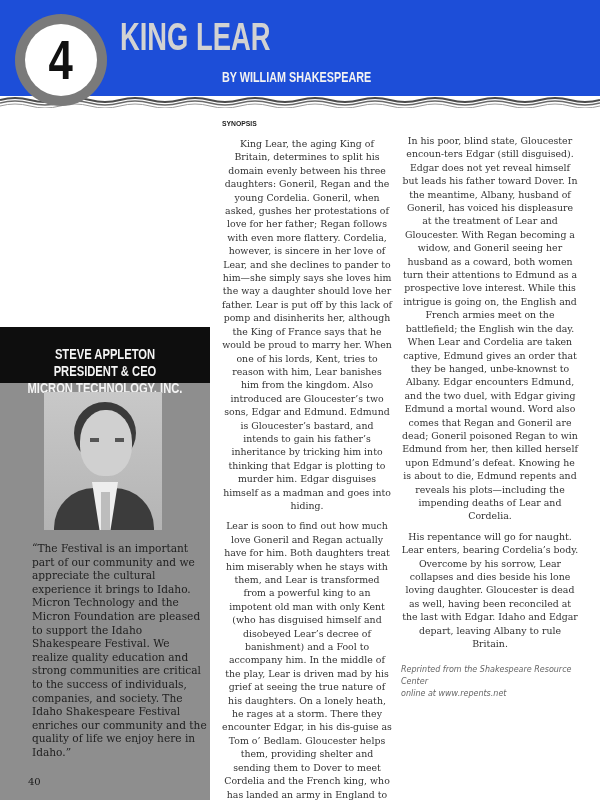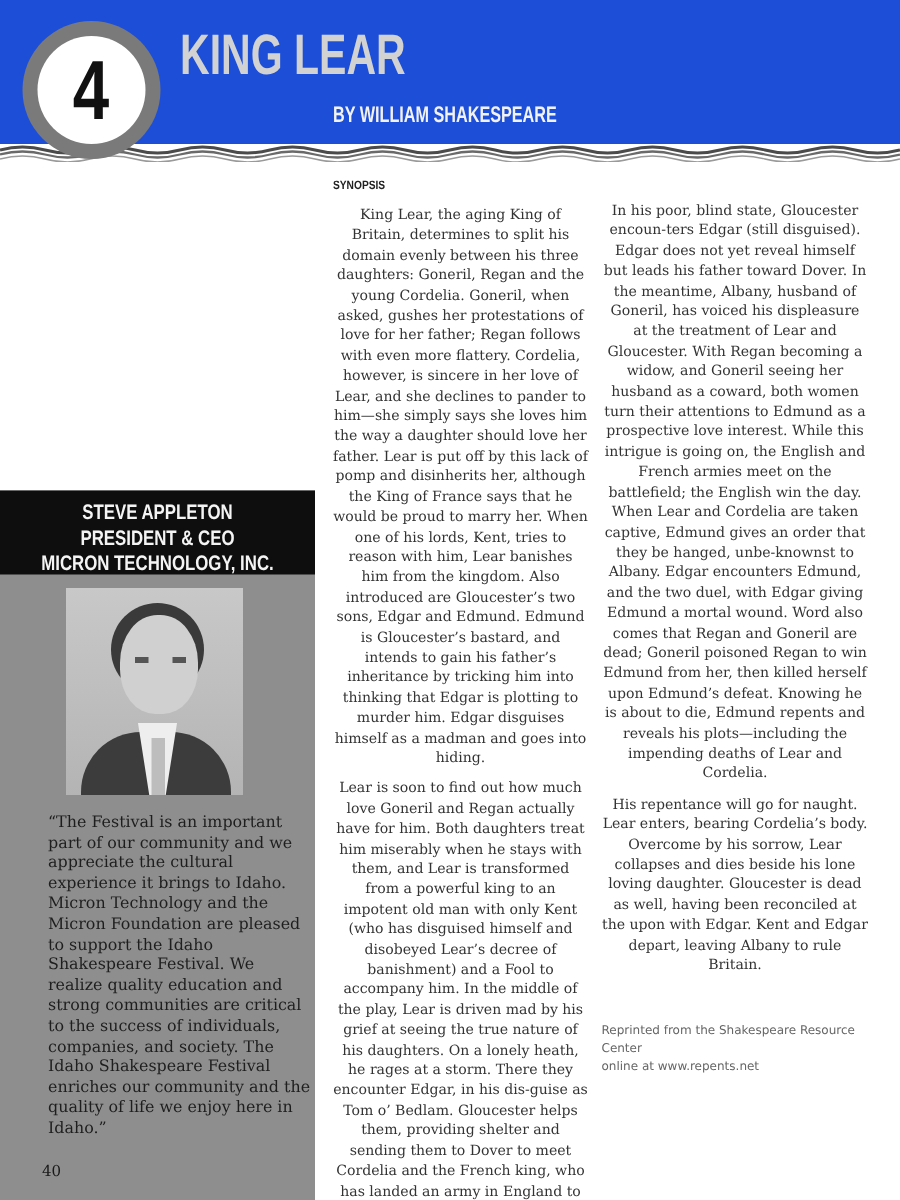--- a/index.html
+++ b/index.html
@@ -40,21 +40,21 @@
     position: absolute; left: 222px; top: 68px;
     font-family: "Liberation Sans", "DejaVu Sans", sans-serif;
     font-weight: bold; font-size: 15px; color: #f2f2f2;
     transform: scaleX(0.72); transform-origin: left center; white-space: nowrap;
   }
   .sidebar {
     position: absolute; left: 0; top: 327px; width: 210px; height: 473px;
     background: #8e8e8e;
   }
   .sidebar-head {
-    background: #0e0e0e; height: 56px; padding-top: 6px; box-sizing: border-box;
+    background: #0e0e0e; height: 56px; padding-top: 19px; box-sizing: border-box;
     text-align: center;
   }
   .sidebar-head div {
     font-family: "Liberation Sans", "DejaVu Sans", sans-serif;
     font-weight: bold; color: #f4f4f4; font-size: 14px; line-height: 17px;
     transform: scaleX(0.8); white-space: nowrap;
   }
   .photo {
     position: absolute; left: 44px; top: 65px; width: 118px; height: 138px;
     background: linear-gradient(180deg, #c8c8c8 0%, #b4b4b4 100%);
@@ -79,23 +79,23 @@
     font-weight: bold; font-size: 8px; color: #222;
     transform: scaleX(0.85); transform-origin: left center;
   }
   .col {
     position: absolute; font-size: 9.4px; line-height: 13.4px; color: #333;
   }
   .col p { margin: 0 0 7px 0; text-align: center; }
   .col-left { left: 222px; top: 137px; width: 170px; }
   .col-right { left: 401px; top: 134px; width: 178px; }
   .credit {
-    font-size: 8px; line-height: 12px; color: #666;
+    font-style: italic; font-size: 8px; line-height: 12px; color: #666;
     font-family: "DejaVu Sans", "Liberation Sans", sans-serif;
-    margin-top: 31px;
+    margin-top: 14px;
   }
 </style>
 </head>
 <body>
 
 <div class="header">
   <svg class="wave" viewBox="0 0 600 12" preserveAspectRatio="none">
     <rect x="0" y="0" width="600" height="12" fill="#ffffff"></rect>
     <path d="M0 4 Q 15 0 30 4 T 60 4 T 90 4 T 120 4 T 150 4 T 180 4 T 210 4 T 240 4 T 270 4 T 300 4 T 330 4 T 360 4 T 390 4 T 420 4 T 450 4 T 480 4 T 510 4 T 540 4 T 570 4 T 600 4" stroke="#4b4b4b" stroke-width="2" fill="none"></path>
     <path d="M0 7 Q 15 3 30 7 T 60 7 T 90 7 T 120 7 T 150 7 T 180 7 T 210 7 T 240 7 T 270 7 T 300 7 T 330 7 T 360 7 T 390 7 T 420 7 T 450 7 T 480 7 T 510 7 T 540 7 T 570 7 T 600 7" stroke="#6a6a6a" stroke-width="1.5" fill="none"></path>
@@ -113,21 +113,21 @@
 
 <div class="synopsis-label">SYNOPSIS</div>
 
 <div class="col col-left">
   <p>King Lear, the aging King of Britain, determines to split his domain evenly between his three daughters: Goneril, Regan and the young Cordelia. Goneril, when asked, gushes her protestations of love for her father; Regan follows with even more flattery. Cordelia, however, is sincere in her love of Lear, and she declines to pander to him—she simply says she loves him the way a daughter should love her father. Lear is put off by this lack of pomp and disinherits her, although the King of France says that he would be proud to marry her. When one of his lords, Kent, tries to reason with him, Lear banishes him from the kingdom. Also introduced are Gloucester’s two sons, Edgar and Edmund. Edmund is Gloucester’s bastard, and intends to gain his father’s inheritance by tricking him into thinking that Edgar is plotting to murder him. Edgar disguises himself as a madman and goes into hiding.</p>
   <p>Lear is soon to find out how much love Goneril and Regan actually have for him. Both daughters treat him miserably when he stays with them, and Lear is transformed from a powerful king to an impotent old man with only Kent (who has disguised himself and disobeyed Lear’s decree of banishment) and a Fool to accompany him. In the middle of the play, Lear is driven mad by his grief at seeing the true nature of his daughters. On a lonely heath, he rages at a storm. There they encounter Edgar, in his dis-guise as Tom o’ Bedlam. Gloucester helps them, providing shelter and sending them to Dover to meet Cordelia and the French king, who has landed an army in England to come to Lear’s aid. For his succor to Lear, Gloucester is betrayed by Edmund and has his eyes put out by Cornwall. A servant, however, comes to Gloucester’s aid and manages to deliver a fatal wound to Cornwall before being slain by Regan.</p>
 </div>
 
 <div class="col col-right">
   <p>In his poor, blind state, Gloucester encoun-ters Edgar (still disguised). Edgar does not yet reveal himself but leads his father toward Dover. In the meantime, Albany, husband of Goneril, has voiced his displeasure at the treatment of Lear and Gloucester. With Regan becoming a widow, and Goneril seeing her husband as a coward, both women turn their attentions to Edmund as a prospective love interest. While this intrigue is going on, the English and French armies meet on the battlefield; the English win the day. When Lear and Cordelia are taken captive, Edmund gives an order that they be hanged, unbe-knownst to Albany. Edgar encounters Edmund, and the two duel, with Edgar giving Edmund a mortal wound. Word also comes that Regan and Goneril are dead; Goneril poisoned Regan to win Edmund from her, then killed herself upon Edmund’s defeat. Knowing he is about to die, Edmund repents and reveals his plots—including the impending deaths of Lear and Cordelia.</p>
-  <p>His repentance will go for naught. Lear enters, bearing Cordelia’s body. Overcome by his sorrow, Lear collapses and dies beside his lone loving daughter. Gloucester is dead as well, having been reconciled at the upon with Edgar. Kent and Edgar depart, leaving Albany to rule Britain.</p>
+  <p>His repentance will go for naught. Lear enters, bearing Cordelia’s body. Overcome by his sorrow, Lear collapses and dies beside his lone loving daughter. Gloucester is dead as well, having been reconciled at the last with Edgar. Idaho and Edgar depart, leaving Albany to rule Britain.</p>
   <div class="credit">
     <div>Reprinted from the Shakespeare Resource Center</div>
     <div>online at www.repents.net</div>
   </div>
 </div>
 
 <div class="sidebar">
   <div class="sidebar-head">
     <div>STEVE APPLETON</div>
     <div>PRESIDENT &amp; CEO</div>

